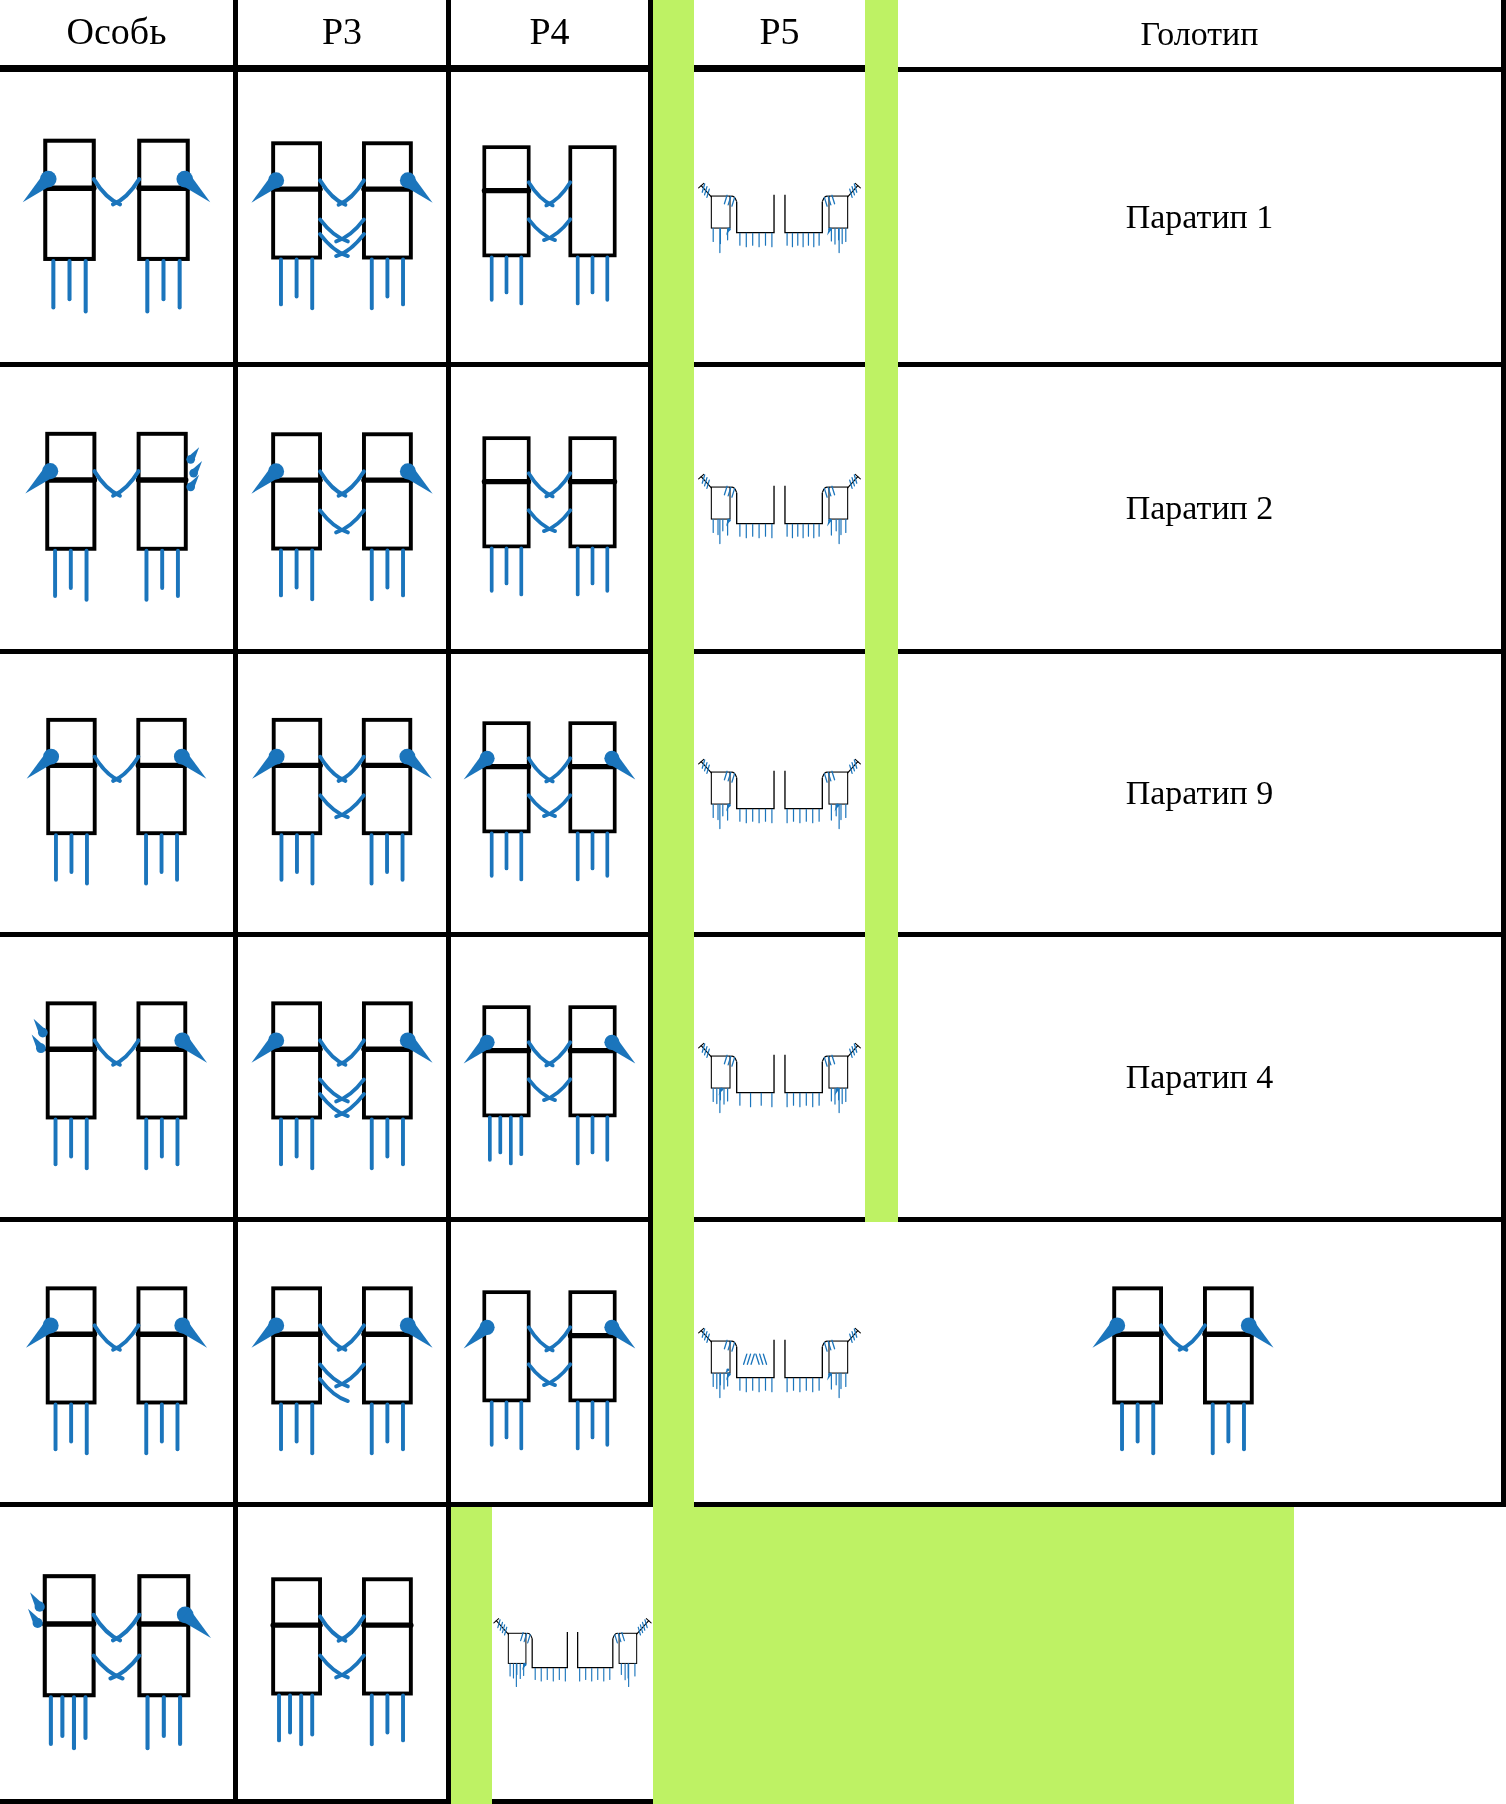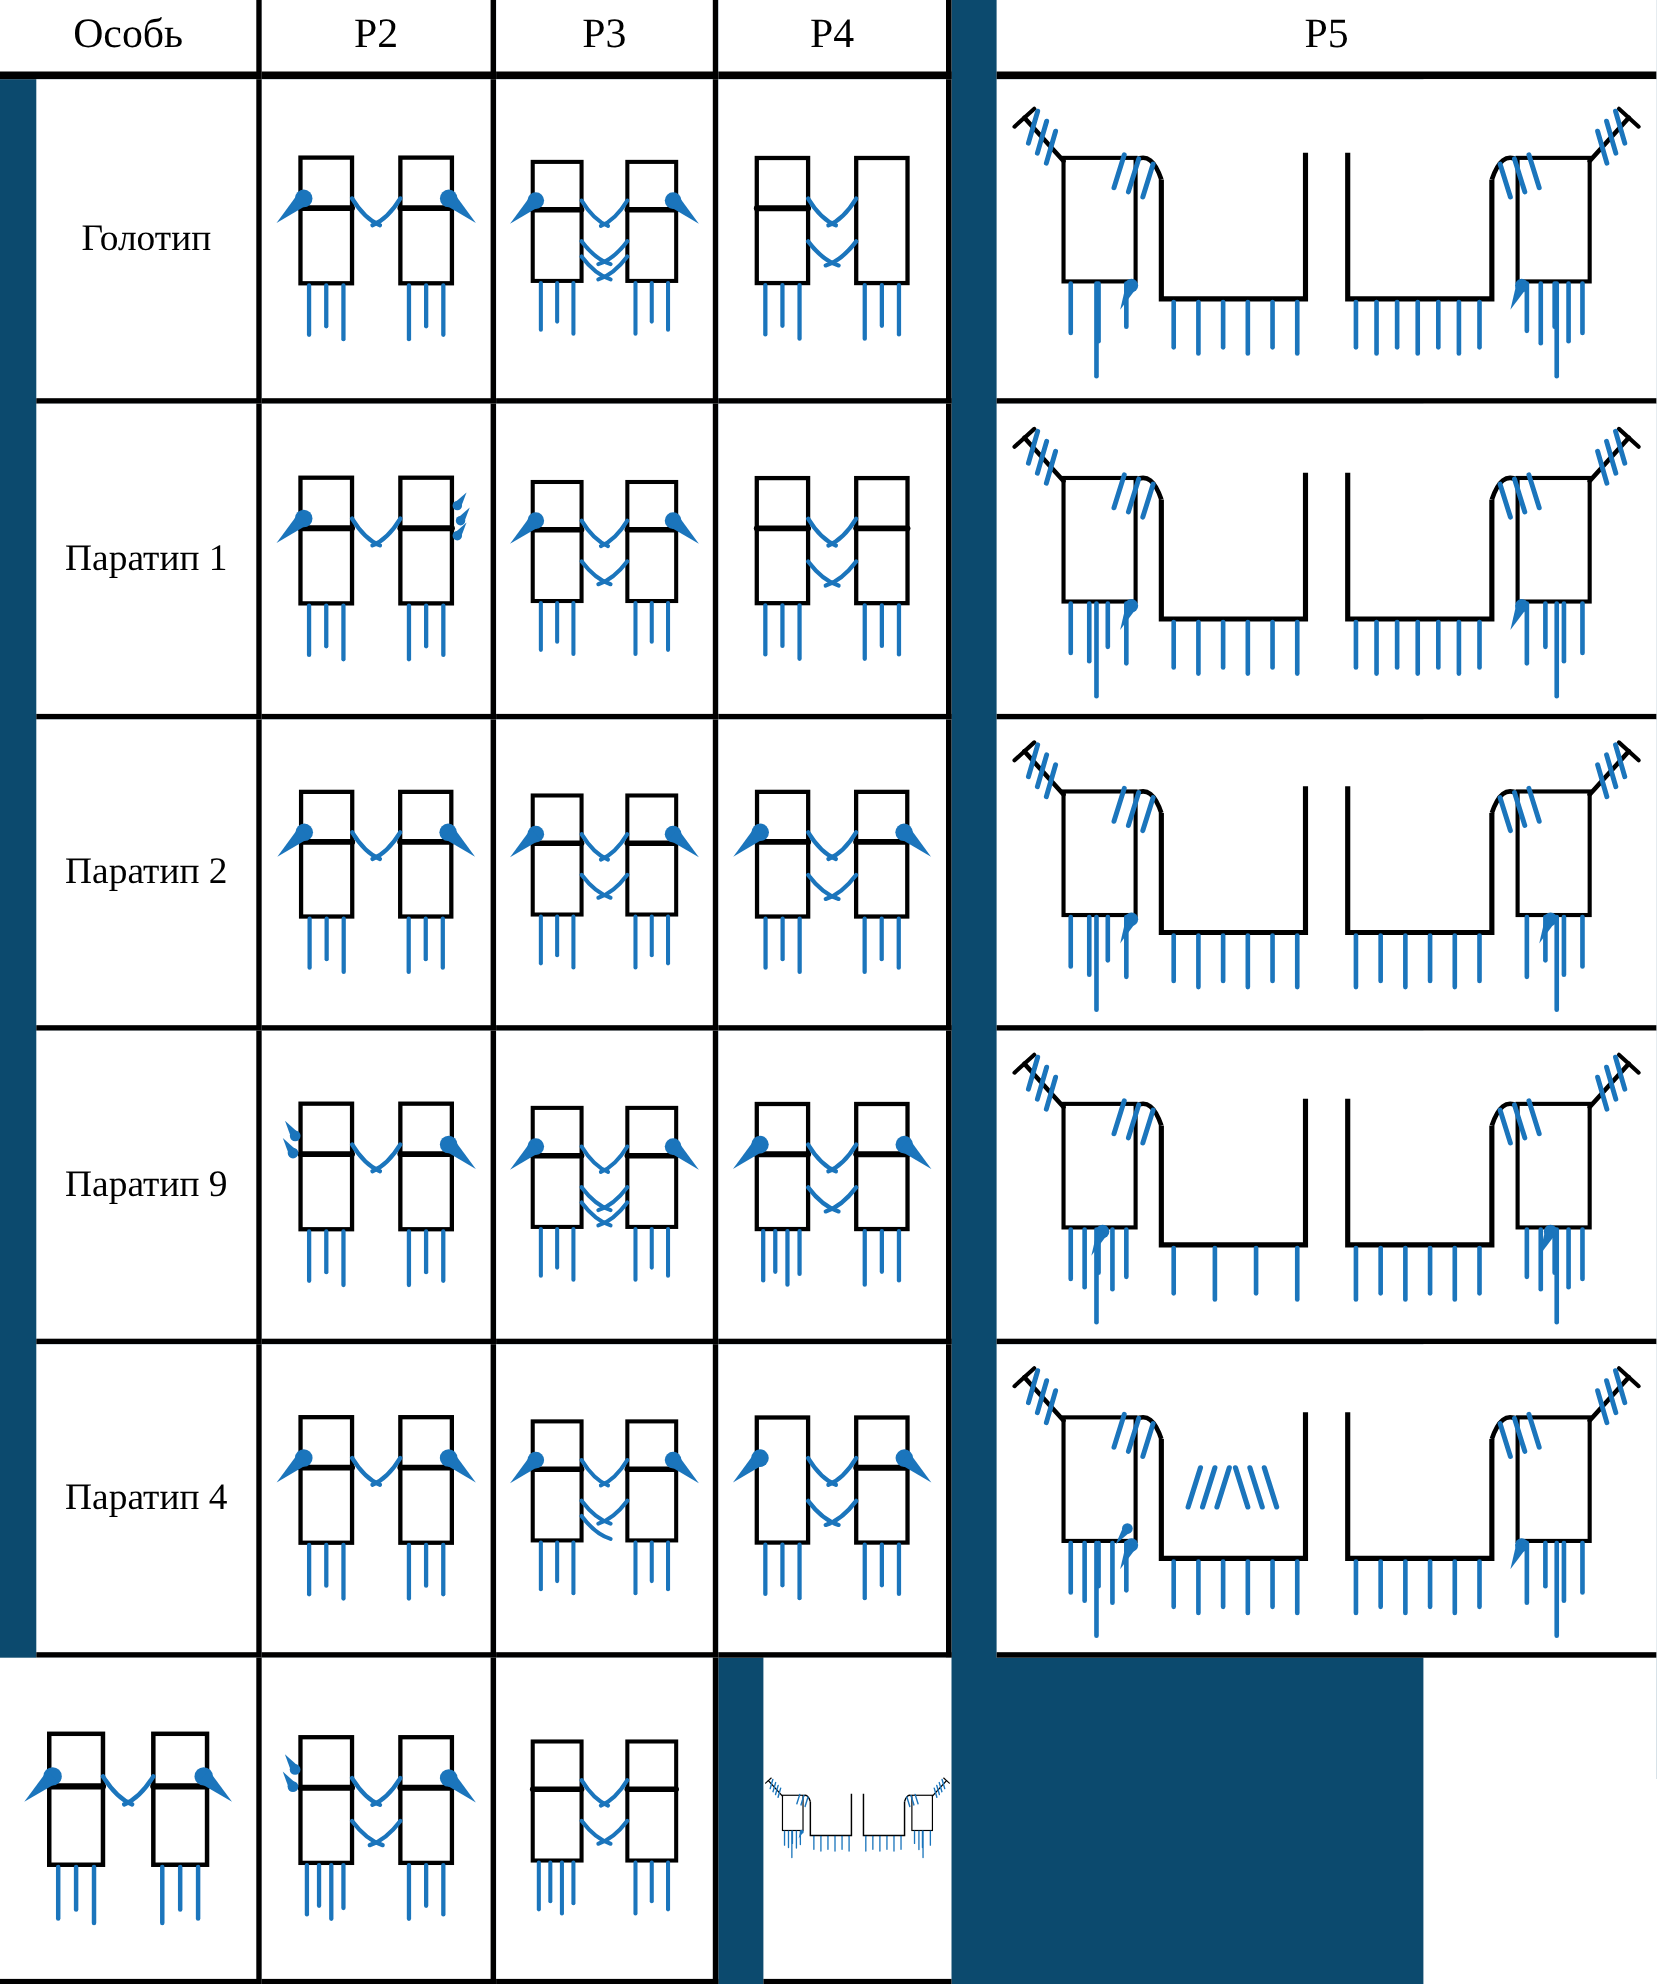--- a/index.html
+++ b/index.html
@@ -1,20 +1,20 @@
 <!DOCTYPE html>
 <html><head>
 <meta charset="utf-8">
 <style>
   html,body{margin:0;padding:0;background:#ffffff;}
   .tbl{
     display:grid;
     grid-template-columns:238px 213px 202px 212px 641px;
     grid-template-rows:72px 295px 287px 283px 285px 285px 297px;
-    width:1294px;height:1804px;background:#0c4a6e;
+    width:1294px;height:1804px;background:#bef264;
     font-family:"Liberation Serif", "DejaVu Serif", serif;
   }
   .cell{
     box-sizing:border-box;
     border-right:5px solid #000;
     border-bottom:5px solid #000;
     display:flex;align-items:center;justify-content:center;
     overflow:hidden;background:#fff;
   }
   .cell.c5{border-right:none;margin-left:41px;}
@@ -28,21 +28,20 @@
     text-align:center;
     margin-left:33px;
   }
   .diag svg{display:block;width:100%;height:100%;}
 </style>
 </head>
 <body>
 
 <div class="tbl" id="tbl">
   <div class="cell head">Особь</div>
-  <div class="cell head">P2</div>
   <div class="cell head">P3</div>
   <div class="cell head">P4</div>
   <div class="cell head c5">P5</div>
 <div class="cell rowlabel">Голотип</div>
     <div class="cell diag">
       <svg viewBox="0 0 213 287" preserveAspectRatio="xMidYMid meet">
         <rect x="36" y="68" width="48" height="117" fill="none" stroke="#000000" stroke-width="4"></rect>
         <line x1="36.0" y1="115.0" x2="84.0" y2="115.0" stroke="#000000" stroke-width="5.5" stroke-linecap="round"></line>
         <line x1="44.0" y1="187.0" x2="44.0" y2="233.0" stroke="#1B75BC" stroke-width="4" stroke-linecap="round"></line>
         <line x1="60.0" y1="187.0" x2="60.0" y2="225.0" stroke="#1B75BC" stroke-width="4" stroke-linecap="round"></line>

